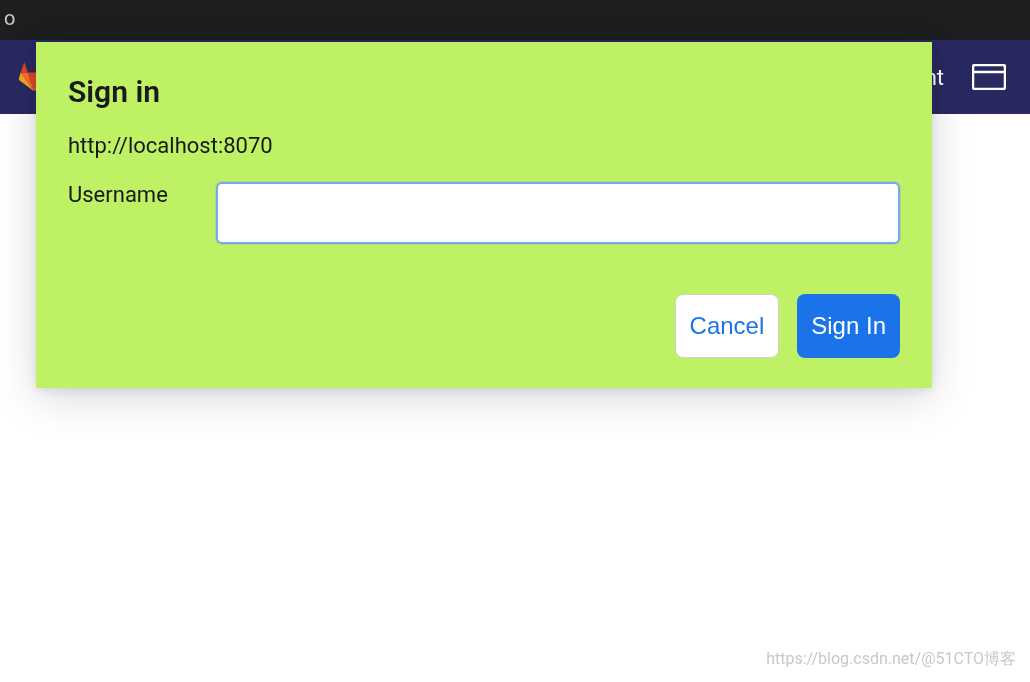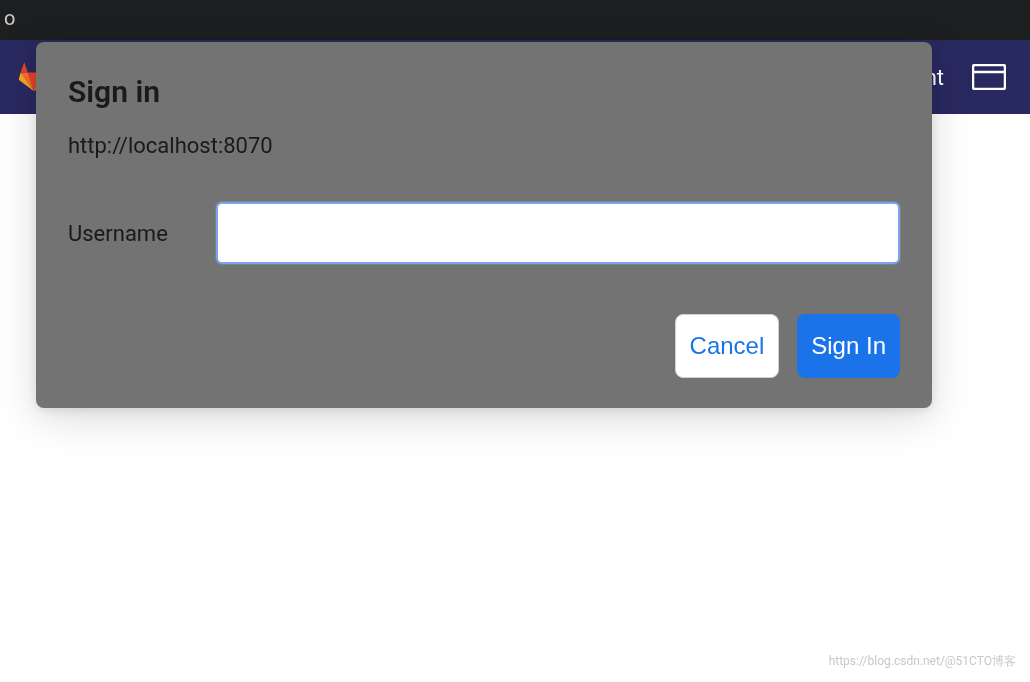--- a/index.html
+++ b/index.html
@@ -64,43 +64,42 @@
       display: flex;
       align-items: center;
       justify-content: center;
     }
     
     .dialog {
       position: absolute;
       top: 42px;
       left: 36px;
       width: 896px;
-      background: #737373;
-      border-radius: 8px;
+      background: #bef264;
+      border-radius: 0;
       box-shadow: 0 10px 40px rgba(0,0,0,0.15), 0 2px 10px rgba(0,0,0,0.1);
       padding: 32px 32px 30px 32px;
       z-index: 100;
     }
     
     .dialog-title {
       font-size: 30px;
       font-weight: 600;
       color: #1a1a1a;
       margin-bottom: 24px;
     }
     
     .dialog-subtitle {
       font-size: 22px;
       color: #1a1a1a;
-      margin-bottom: 44px;
+      margin-bottom: 24px;
     }
     
     .form-row {
       display: flex;
-      align-items: center;
       margin-bottom: 44px;
     }
     
     .form-label {
       width: 148px;
       font-size: 22px;
       color: #1a1a1a;
     }
     
     .form-input {
@@ -143,21 +142,21 @@
     
     .btn-primary {
       background: #1a73e8;
       color: #ffffff;
     }
     
     .watermark {
       position: absolute;
       bottom: 12px;
       right: 14px;
-      font-size: 12px;
+      font-size: 16px;
       color: #c8c8c8;
     }
   </style>
 </head>
 <body>
 
 <div class="top-bar">
   <span>o</span>
 </div>
 

